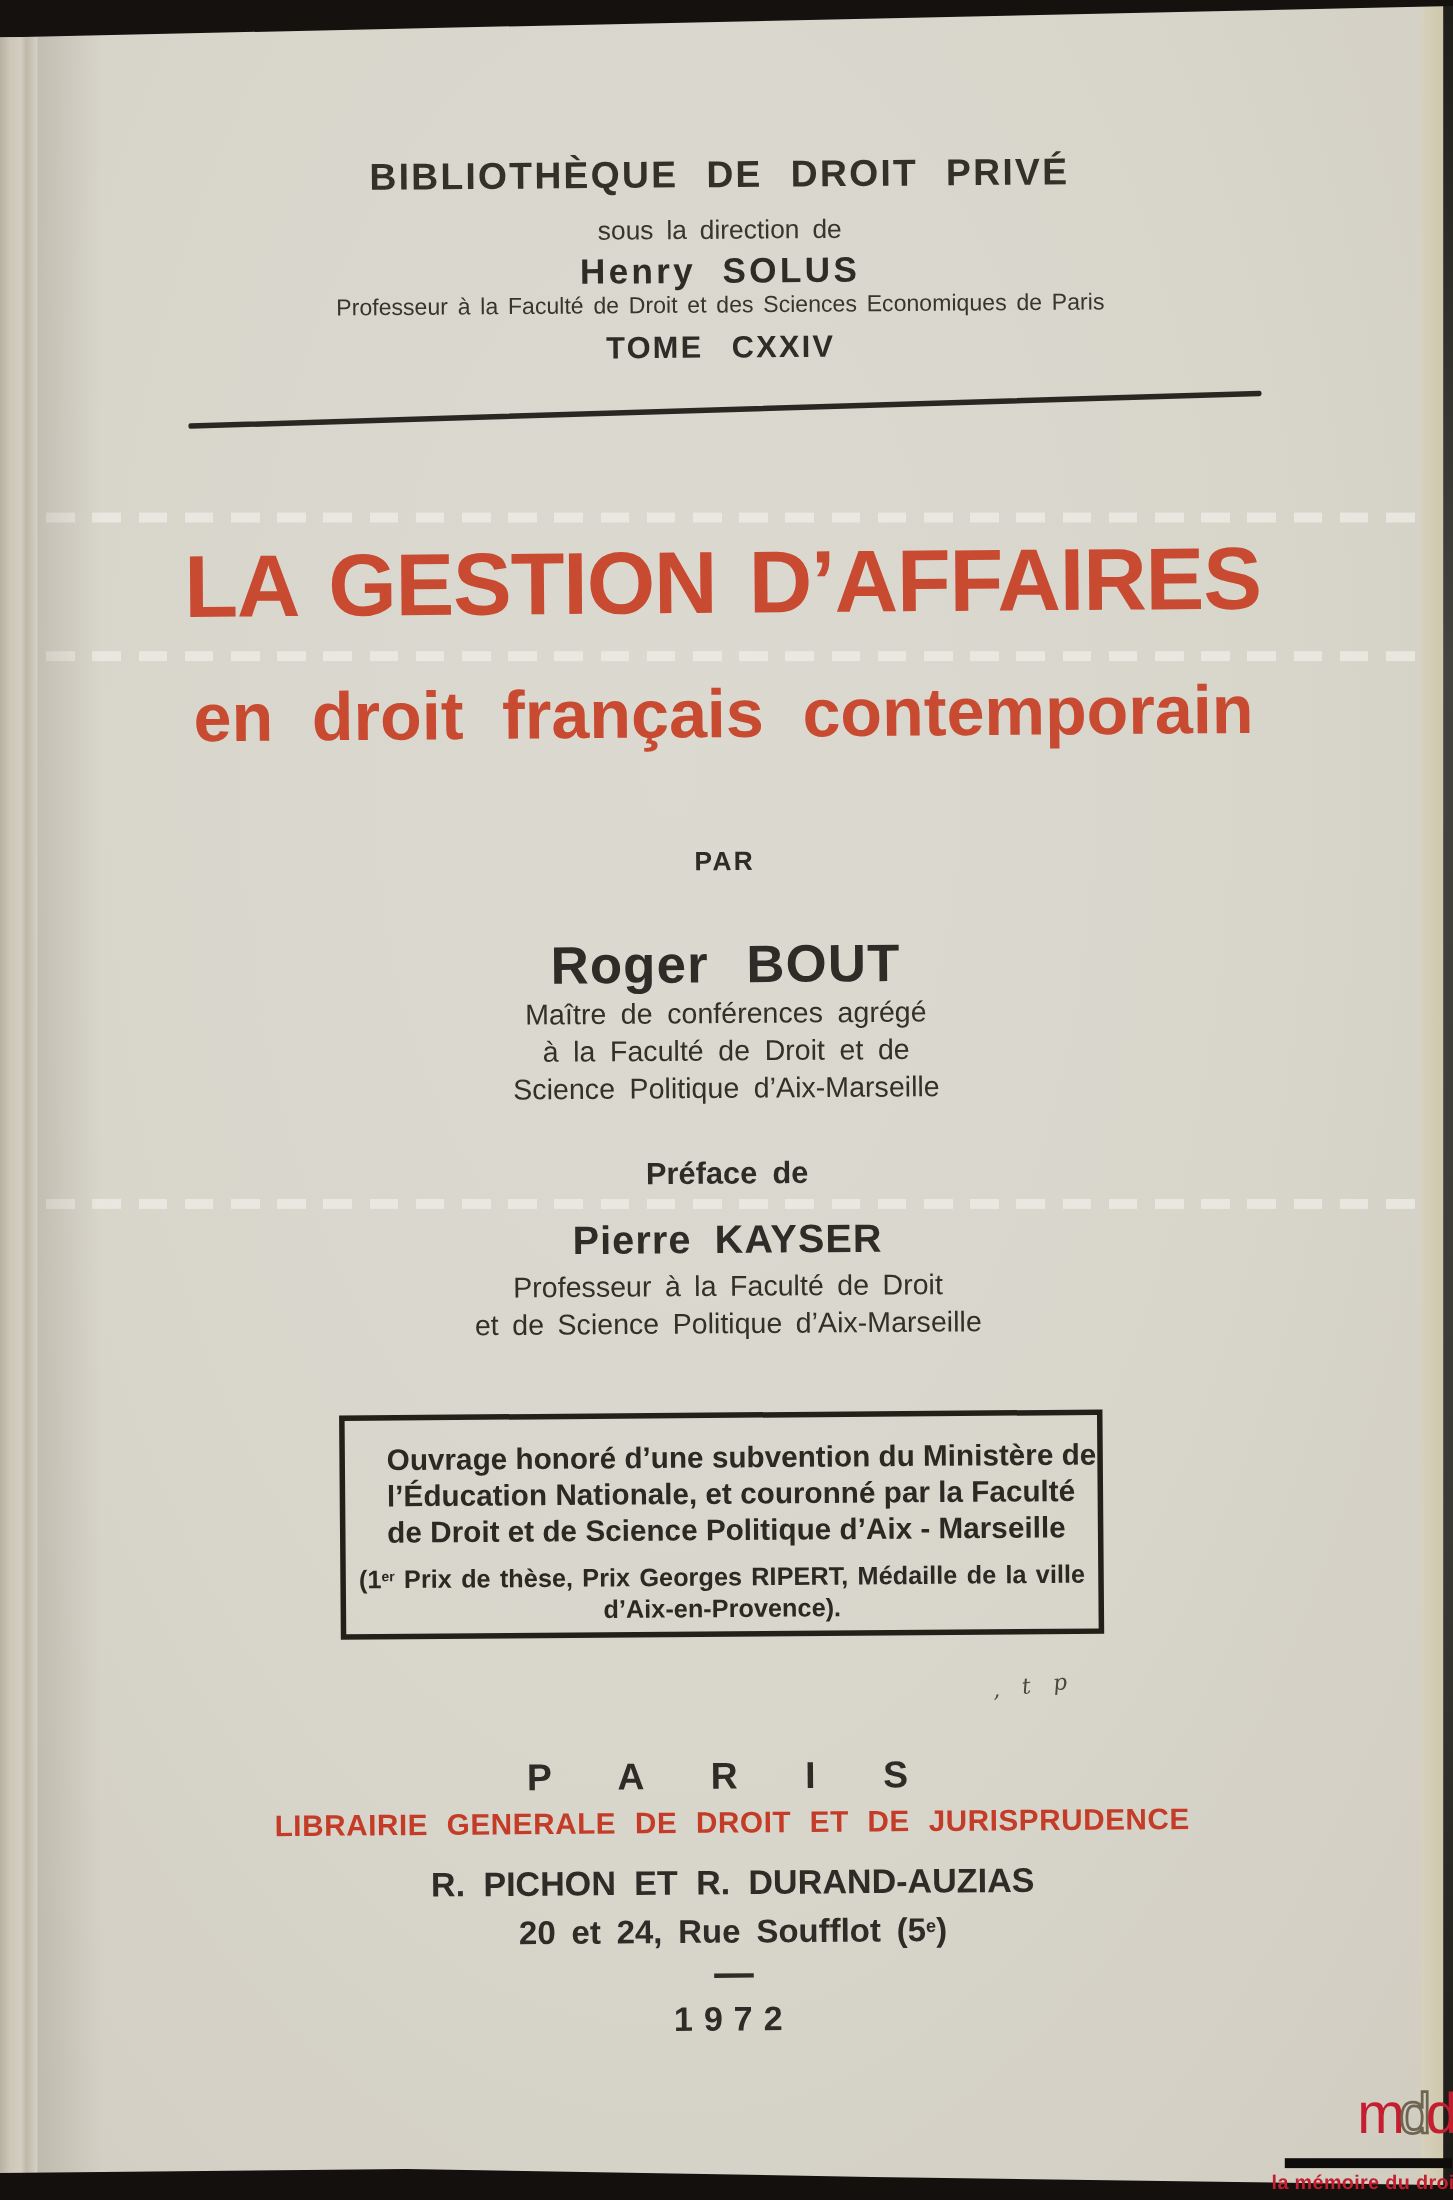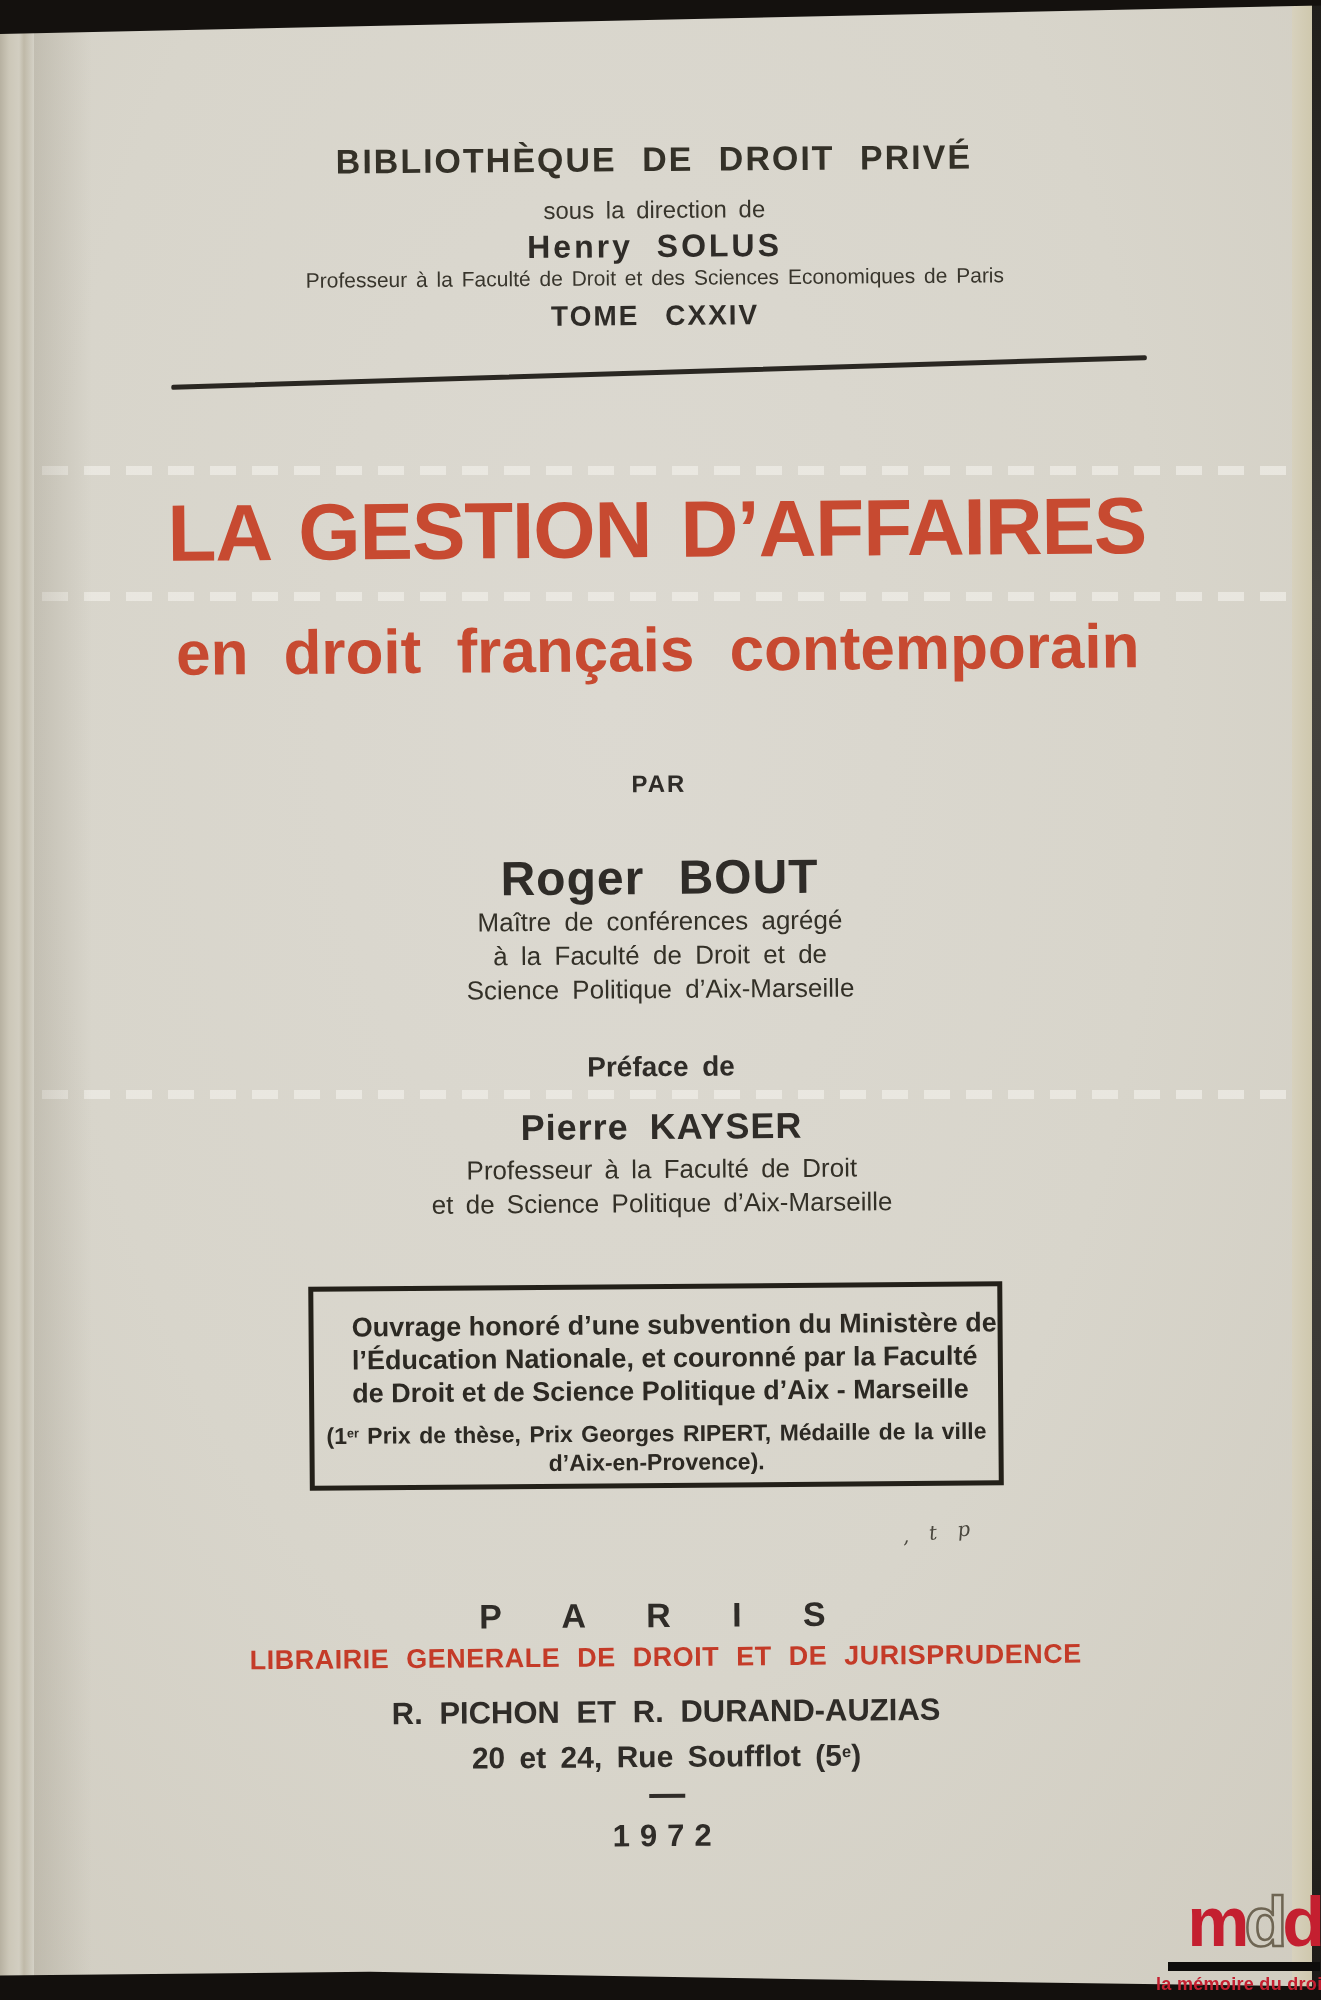--- a/index.html
+++ b/index.html
@@ -68,21 +68,21 @@
 
   .city{top:1596px;font-size:34px;font-weight:bold;letter-spacing:26px;}
   .publisher{top:1642px;font-size:27px;font-weight:bold;word-spacing:9px;letter-spacing:.5px;color:#c43b28;}
   .pub-names{top:1694px;font-size:31px;font-weight:bold;word-spacing:8px;}
   .address{top:1740px;font-size:30px;font-weight:bold;word-spacing:6px;}
   .sep-dash{position:absolute;left:calc(50% - 18px);top:1794px;width:36px;height:4px;background:#2f2c28;}
   .year{top:1818px;font-size:31px;font-weight:bold;letter-spacing:10px;}
 
   
   .mdd{position:absolute;left:1156px;top:1884px;width:164px;text-align:right;z-index:45;}
-  .mdd-text{font-size:70px;font-weight:bold;letter-spacing:-5px;line-height:76px;color:#c41f30;text-align:right;}
+  .mdd-text{font-size:52px;font-weight:normal;letter-spacing:-5px;line-height:76px;color:#c41f30;text-align:right;}
   .mdd-d-outline{color:transparent;-webkit-text-stroke:2.5px #6e6553;}
   .mdd-bar{width:152px;height:9px;background:#0e0d0b;margin:2px 0 3px auto;}
   .mdd-tagline{font-size:18px;font-weight:bold;color:#c41f30;letter-spacing:.3px;white-space:nowrap;}
 </style>
 </head>
 <body>
 
 <div class="paper"></div>
 
 <div class="band band1"></div>

